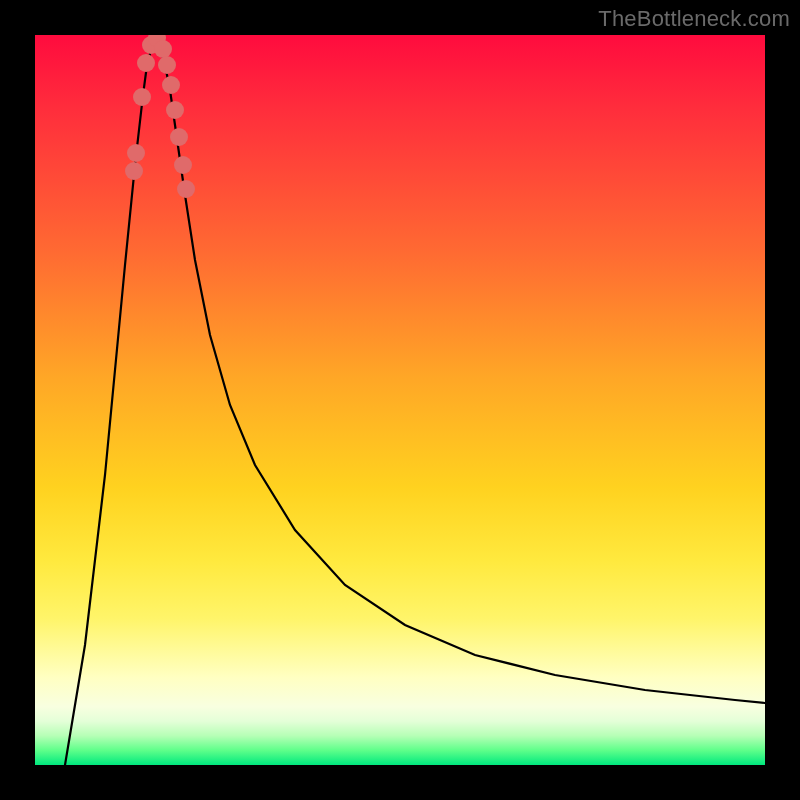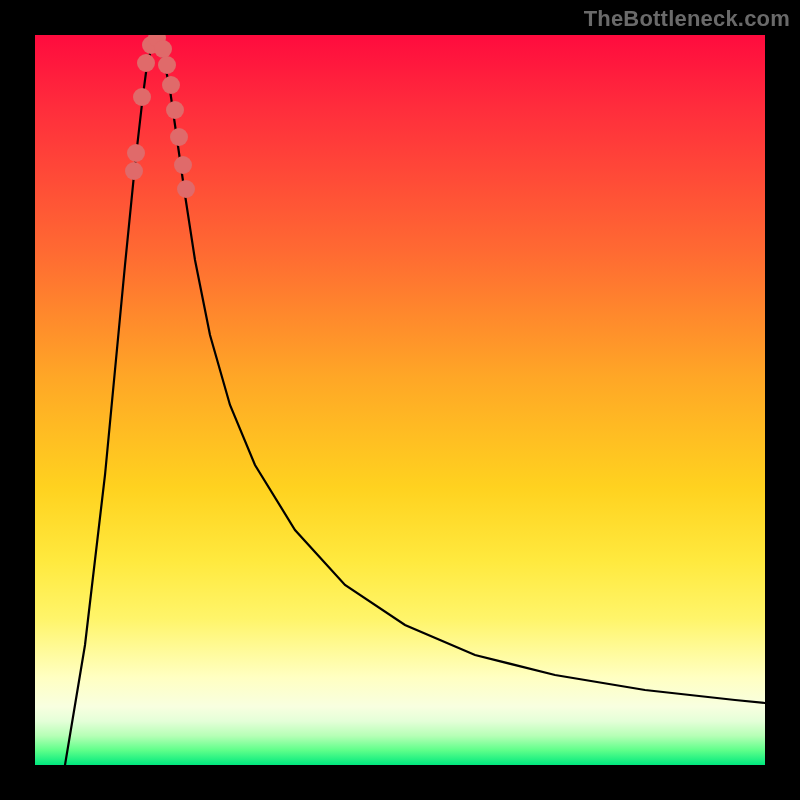--- a/index.html
+++ b/index.html
@@ -49,21 +49,21 @@
     top: 0;
     width: 730px;
     height: 730px;
   }
   .watermark {
     position: absolute;
     top: 6px;
     right: 10px;
     color: #6a6a6a;
     font-size: 22px;
-    font-weight: 700;
+    font-weight: 400;
     letter-spacing: 0.2px;
     user-select: none;
   }
 </style>
 </head>
 <body>
 
 <div class="frame">
   <div class="plot">
     <svg class="curve" viewBox="0 0 730 730">

